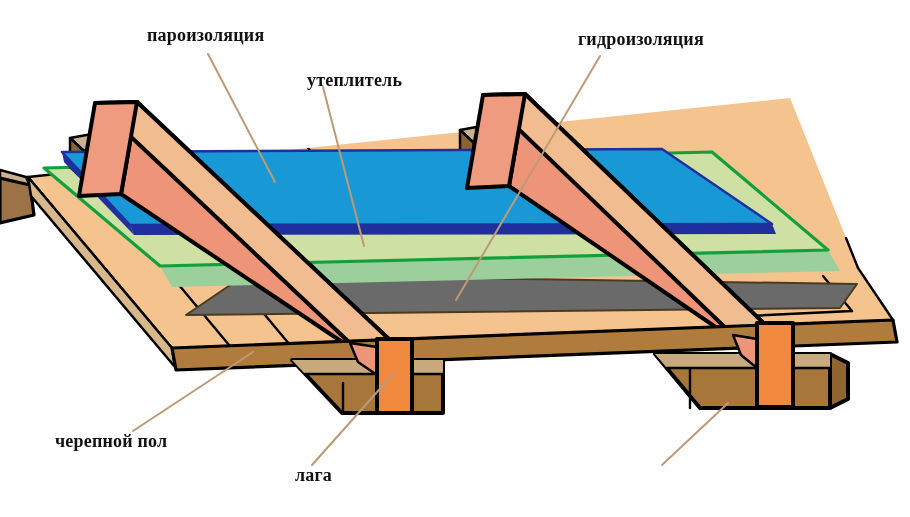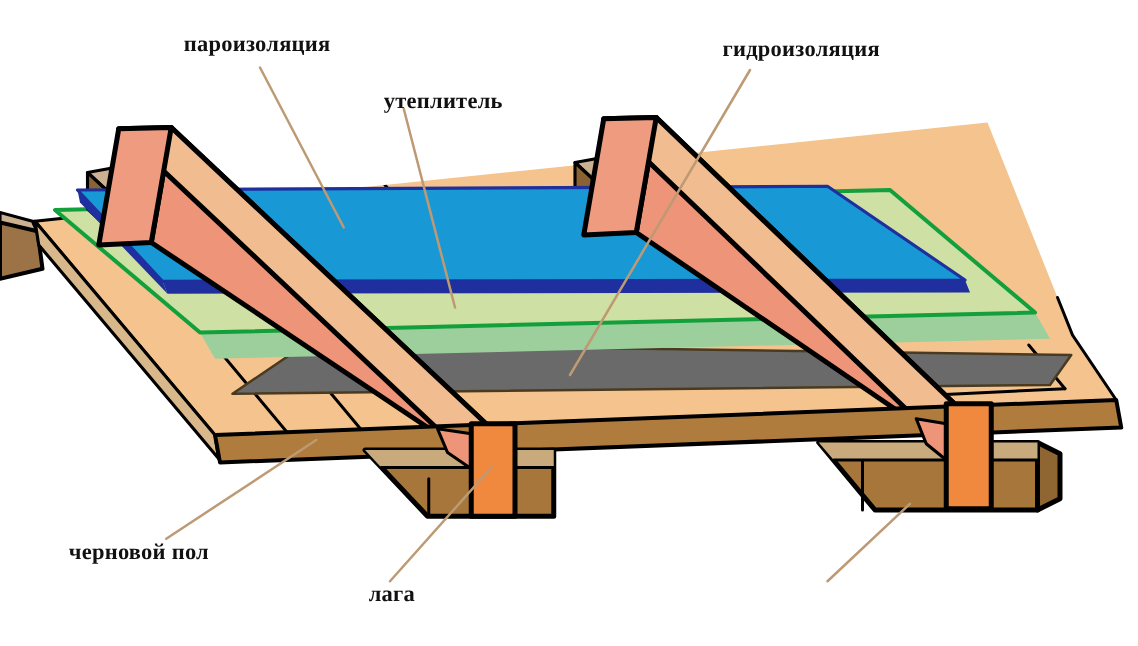--- a/index.html
+++ b/index.html
@@ -104,15 +104,15 @@
       <line class="leader" x1="600" y1="56" x2="456" y2="300" stroke="#BE9A74"></line>
       <line class="leader" x1="133" y1="431" x2="253" y2="352" stroke="#BE9A74"></line>
       <line class="leader" x1="312" y1="465" x2="394" y2="373" stroke="#BE9A74"></line>
       <line class="leader" x1="662" y1="465" x2="728" y2="403" stroke="#BE9A74"></line>
     </g>
   </svg>
 
   <div class="lbl" style="left:147px;top:25px;">пароизоляция</div>
   <div class="lbl" style="left:283px;top:70px;margin-left:24px;">утеплитель</div>
   <div class="lbl" style="left:578px;top:29px;">гидроизоляция</div>
-  <div class="lbl" style="left:55px;top:431px;">черновой пол</div>
+  <div class="lbl" style="left:55px;top:431px;">черепной пол</div>
   <div class="lbl" style="left:295px;top:465px;">лага</div>
 </div>
 
 </body></html>

